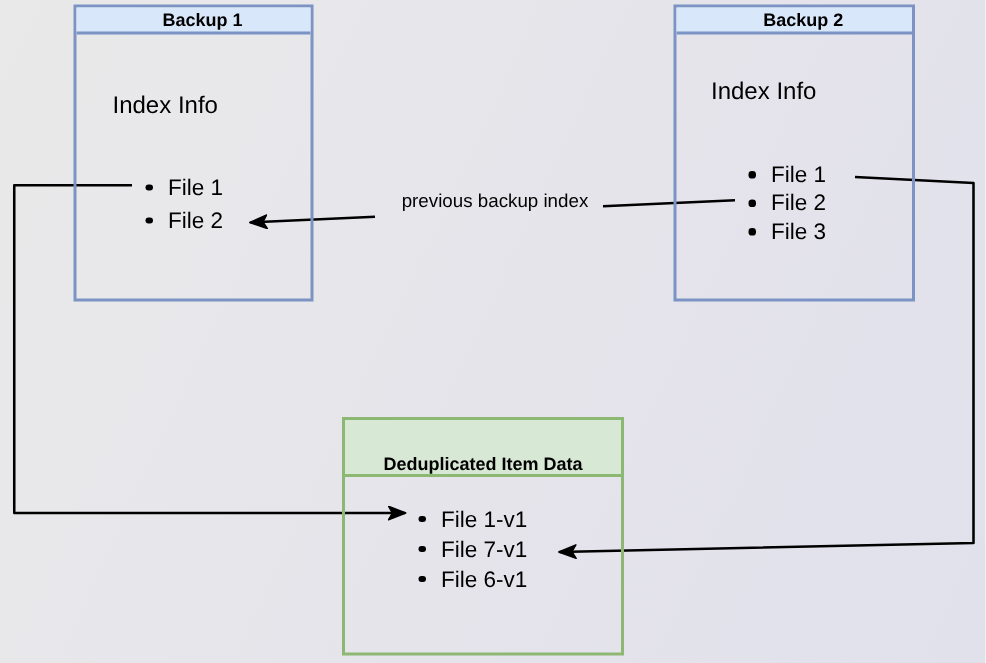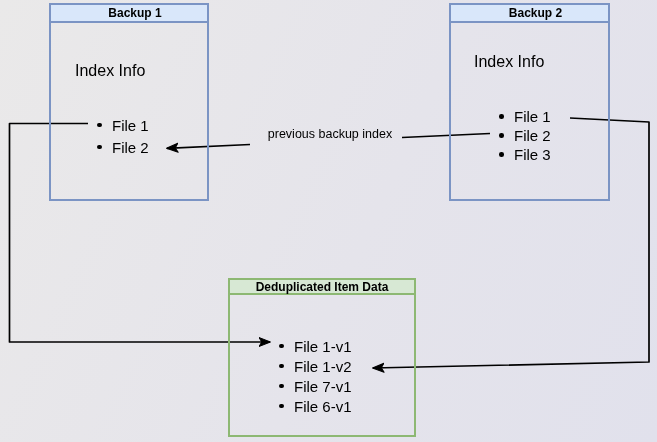--- a/index.html
+++ b/index.html
@@ -25,21 +25,21 @@
     box-sizing: border-box;
     width: 100%;
     display: flex;
     align-items: center;
     justify-content: center;
     font-weight: bold;
     font-size: 12px;
     border-bottom: 2px solid;
   }
   .blue  .box-header { height: 18px; background: var(--blue-fill);  border-color: var(--blue-border); padding-left: 12px; }
-  .green .box-header { height: 15px; background: var(--green-fill); border-color: var(--green-border); }
+  .green .box-header { height: 38px; background: var(--green-fill); border-color: var(--green-border); align-items: flex-end; }
   .subtitle {
     position: absolute;
     font-size: 16px;
     line-height: 18px;
     white-space: nowrap;
   }
   .annotation {
     position: absolute;
     left: 250px; top: 126px;
     width: 160px;
@@ -125,24 +125,20 @@
       <span>Deduplicated Item Data</span>
     </div>
   </div>
   <div class="list dedup-list" style="left:279px; top:336px;">
     <div class="list-row">
       <span class="dot"></span>
       <span class="item-text">File 1-v1</span>
     </div>
     <div class="list-row">
       <span class="dot"></span>
-      <span class="item-text">File 1-v2</span>
-    </div>
-    <div class="list-row">
-      <span class="dot"></span>
       <span class="item-text">File 7-v1</span>
     </div>
     <div class="list-row">
       <span class="dot"></span>
       <span class="item-text">File 6-v1</span>
     </div>
   </div>
 
 </div>
 

